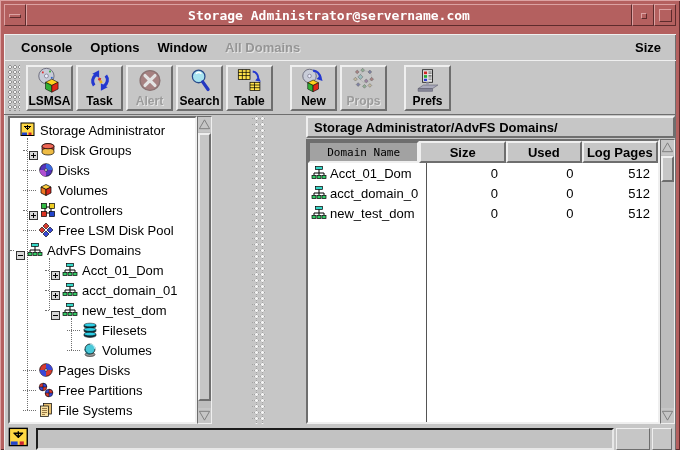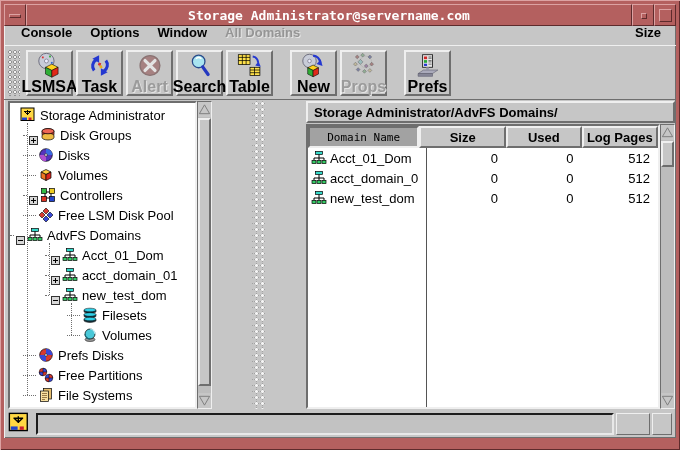--- a/index.html
+++ b/index.html
@@ -3,21 +3,21 @@
 <meta charset="utf-8">
 <style>
   html,body{margin:0;padding:0;background:#808080;}
   *{box-sizing:border-box;}
   body{font-family:"Liberation Sans",sans-serif;-webkit-font-smoothing:none;}
 
   .window{width:680px;height:450px;background:#b4605f;padding:4px;position:relative;
     box-shadow:inset 1px 1px 0 #dca2a2, inset -1px -1px 0 #5e2b2c;}
 
   
-  .titlebar{height:14px;display:flex;margin-bottom:1px;text-align:center;}
+  .titlebar{height:14px;display:flex;margin-bottom:16px;text-align:center;}
   .tb-btn{width:22px;height:22px;background:#b4605f;flex:none;position:relative;
     border:1px solid;border-color:#dca2a2 #5e2b2c #5e2b2c #dca2a2;cursor:default;}
   .tb-title{flex:1;height:22px;background:#b4605f;border:1px solid;border-color:#dca2a2 #5e2b2c #5e2b2c #dca2a2;
     color:#fff;font-family:"DejaVu Sans Mono",monospace;font-weight:bold;font-size:13px;
     display:flex;align-items:center;justify-content:center;white-space:nowrap;overflow:hidden;}
   .glyph-dash{position:absolute;left:4px;top:9px;width:12px;height:4px;background:#b4605f;
     border:1px solid;border-color:#dca2a2 #5e2b2c #5e2b2c #dca2a2;}
   .glyph-sq-small{position:absolute;left:8px;top:8px;width:6px;height:6px;background:#b4605f;
     border:1px solid;border-color:#dca2a2 #5e2b2c #5e2b2c #dca2a2;}
   .glyph-sq-big{position:absolute;left:4px;top:4px;width:13px;height:13px;background:#b4605f;
@@ -38,21 +38,21 @@
     border-top:1px solid #efefef;border-bottom:1px solid #6e6e6e;}
   .grip{width:12px;height:46px;margin-right:6px;flex:none;
     background-image:radial-gradient(circle at 2px 2px,#f2f2f2 1px,#8f8f8f 1.6px,#c6c6c6 1.9px);
     background-size:5px 5px;}
   .tb-group{display:flex;margin-right:14px;}
   .tb-button{width:47px;height:46px;background:#c6c6c6;margin-right:3px;flex:none;
     border:2px solid;border-color:#efefef #6e6e6e #6e6e6e #efefef;
     display:flex;flex-direction:column;align-items:center;justify-content:flex-end;padding-bottom:1px;}
   .tb-icon{width:30px;height:28px;flex:none;}
   .tb-icon svg{width:28px;height:27px;display:block;margin:0 auto;}
-  .tb-label{font-weight:bold;font-size:16px;line-height:13px;color:#000;}
+  .tb-label{font-weight:bold;font-size:12px;line-height:13px;color:#000;}
   .tb-button.disabled .tb-label{color:#9b9b9b;text-shadow:1px 1px 0 #e4e4e4;}
   .tb-button.disabled .tb-icon{filter:grayscale(.55) opacity(.5);}
 
   
   .main{flex:1;display:flex;min-height:0;padding:1px 1px 1px 4px;gap:40px;}
   .tree-wrap{width:204px;flex:none;display:flex;}
   .tree-view{flex:1;background:#fff;border:2px solid;border-color:#6e6e6e #efefef #efefef #6e6e6e;
     overflow:hidden;position:relative;}
   #tree-rows{position:relative;padding-top:2px;}
   .tree-row{height:20px;display:flex;align-items:center;position:relative;}
@@ -451,21 +451,21 @@
               <div class="tree-row" style="padding-left: 13px;">
                 <span class="hline" style="width: 13px;"></span>
                 <span class="tree-icon">
                   <svg viewBox="0 0 16 16">
                     <circle cx="8" cy="8" r="6.3" fill="#d83a30" stroke="#000" stroke-width=".7"></circle>
                     <path d="M8 1.7A6.3 6.3 0 0 1 14.3 8L8 8Z" fill="#3948d8"></path>
                     <path d="M8 14.3A6.3 6.3 0 0 1 1.7 8L8 8Z" fill="#3948d8"></path>
                     <circle cx="8" cy="8" r="1.3" fill="#eee" stroke="#000" stroke-width=".5"></circle>
                   </svg>
                 </span>
-                <span class="tree-label">Prefs Disks</span>
+                <span class="tree-label">Pages Disks</span>
               </div>
               <div class="tree-row" style="padding-left: 13px;">
                 <span class="hline" style="width: 13px;"></span>
                 <span class="tree-icon">
                   <svg viewBox="0 0 16 16">
                     <g stroke="#000" stroke-width=".5">
                       <circle cx="5" cy="5" r="3.8" fill="#d83a30"></circle>
                       <path d="M5 1.2A3.8 3.8 0 0 1 8.8 5L5 5Z" fill="#3948d8"></path>
                       <path d="M5 8.8A3.8 3.8 0 0 1 1.2 5L5 5Z" fill="#3948d8"></path>
                       <circle cx="11" cy="11" r="3.8" fill="#3948d8"></circle>

